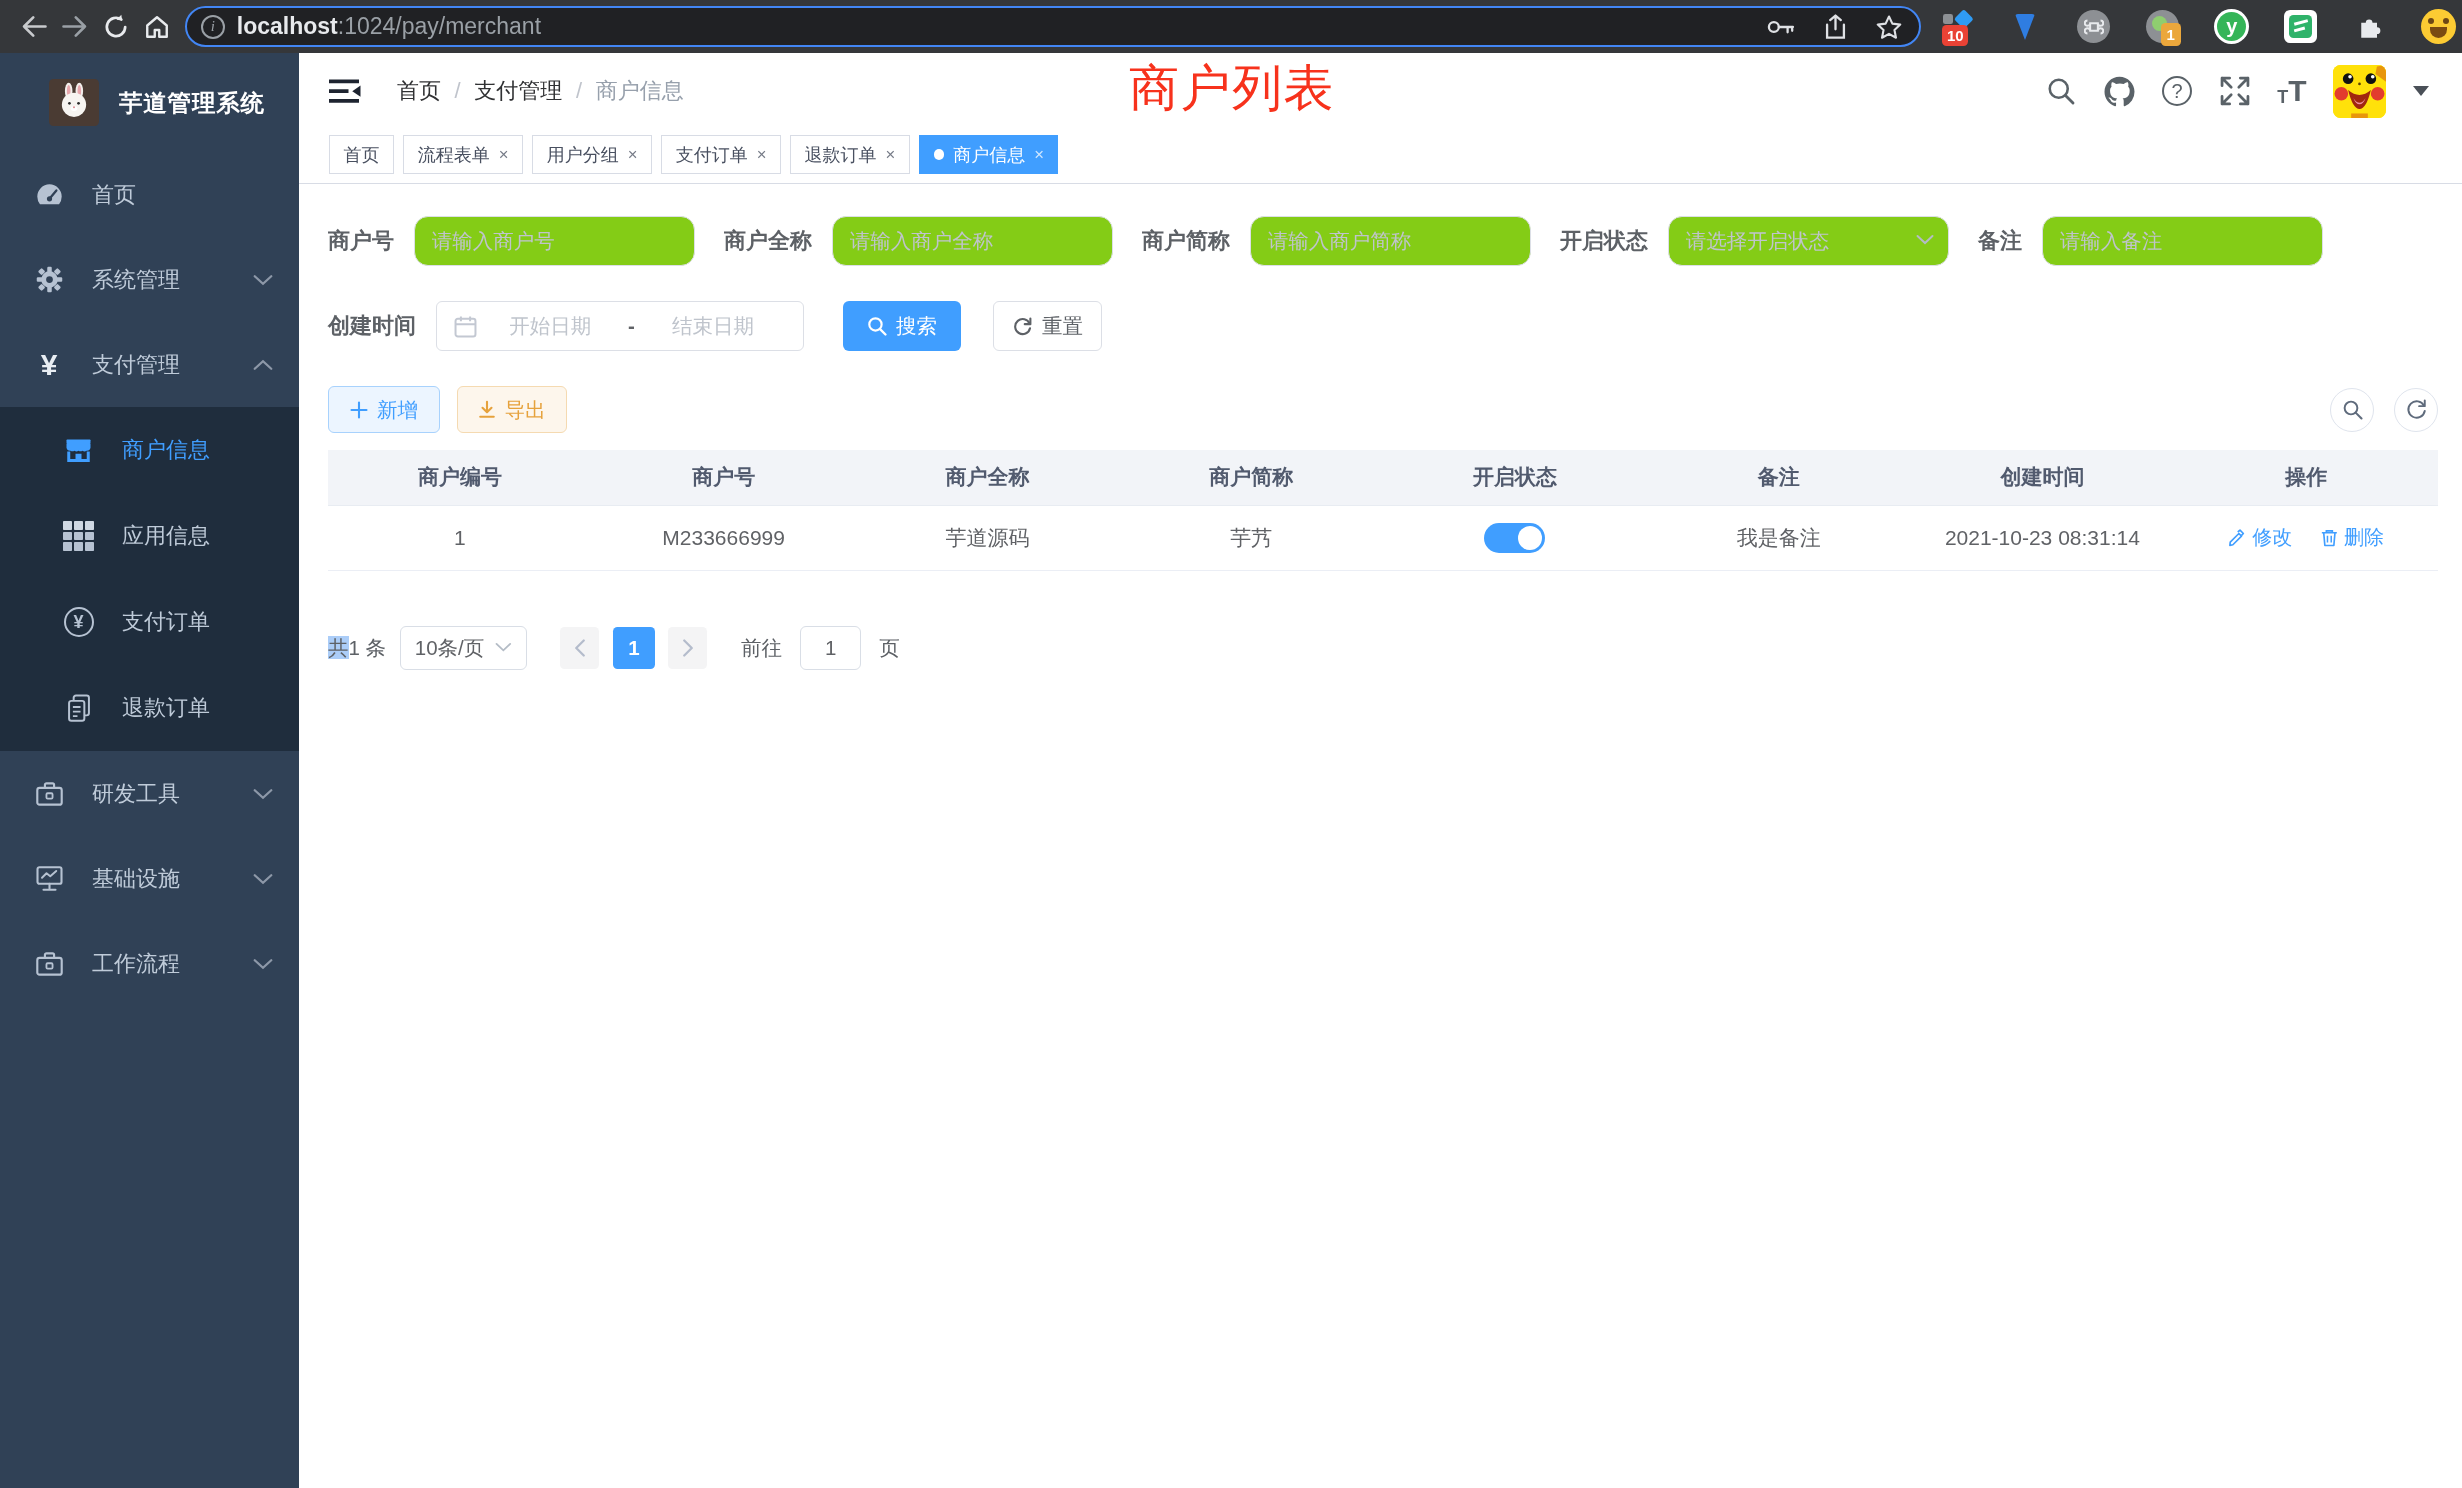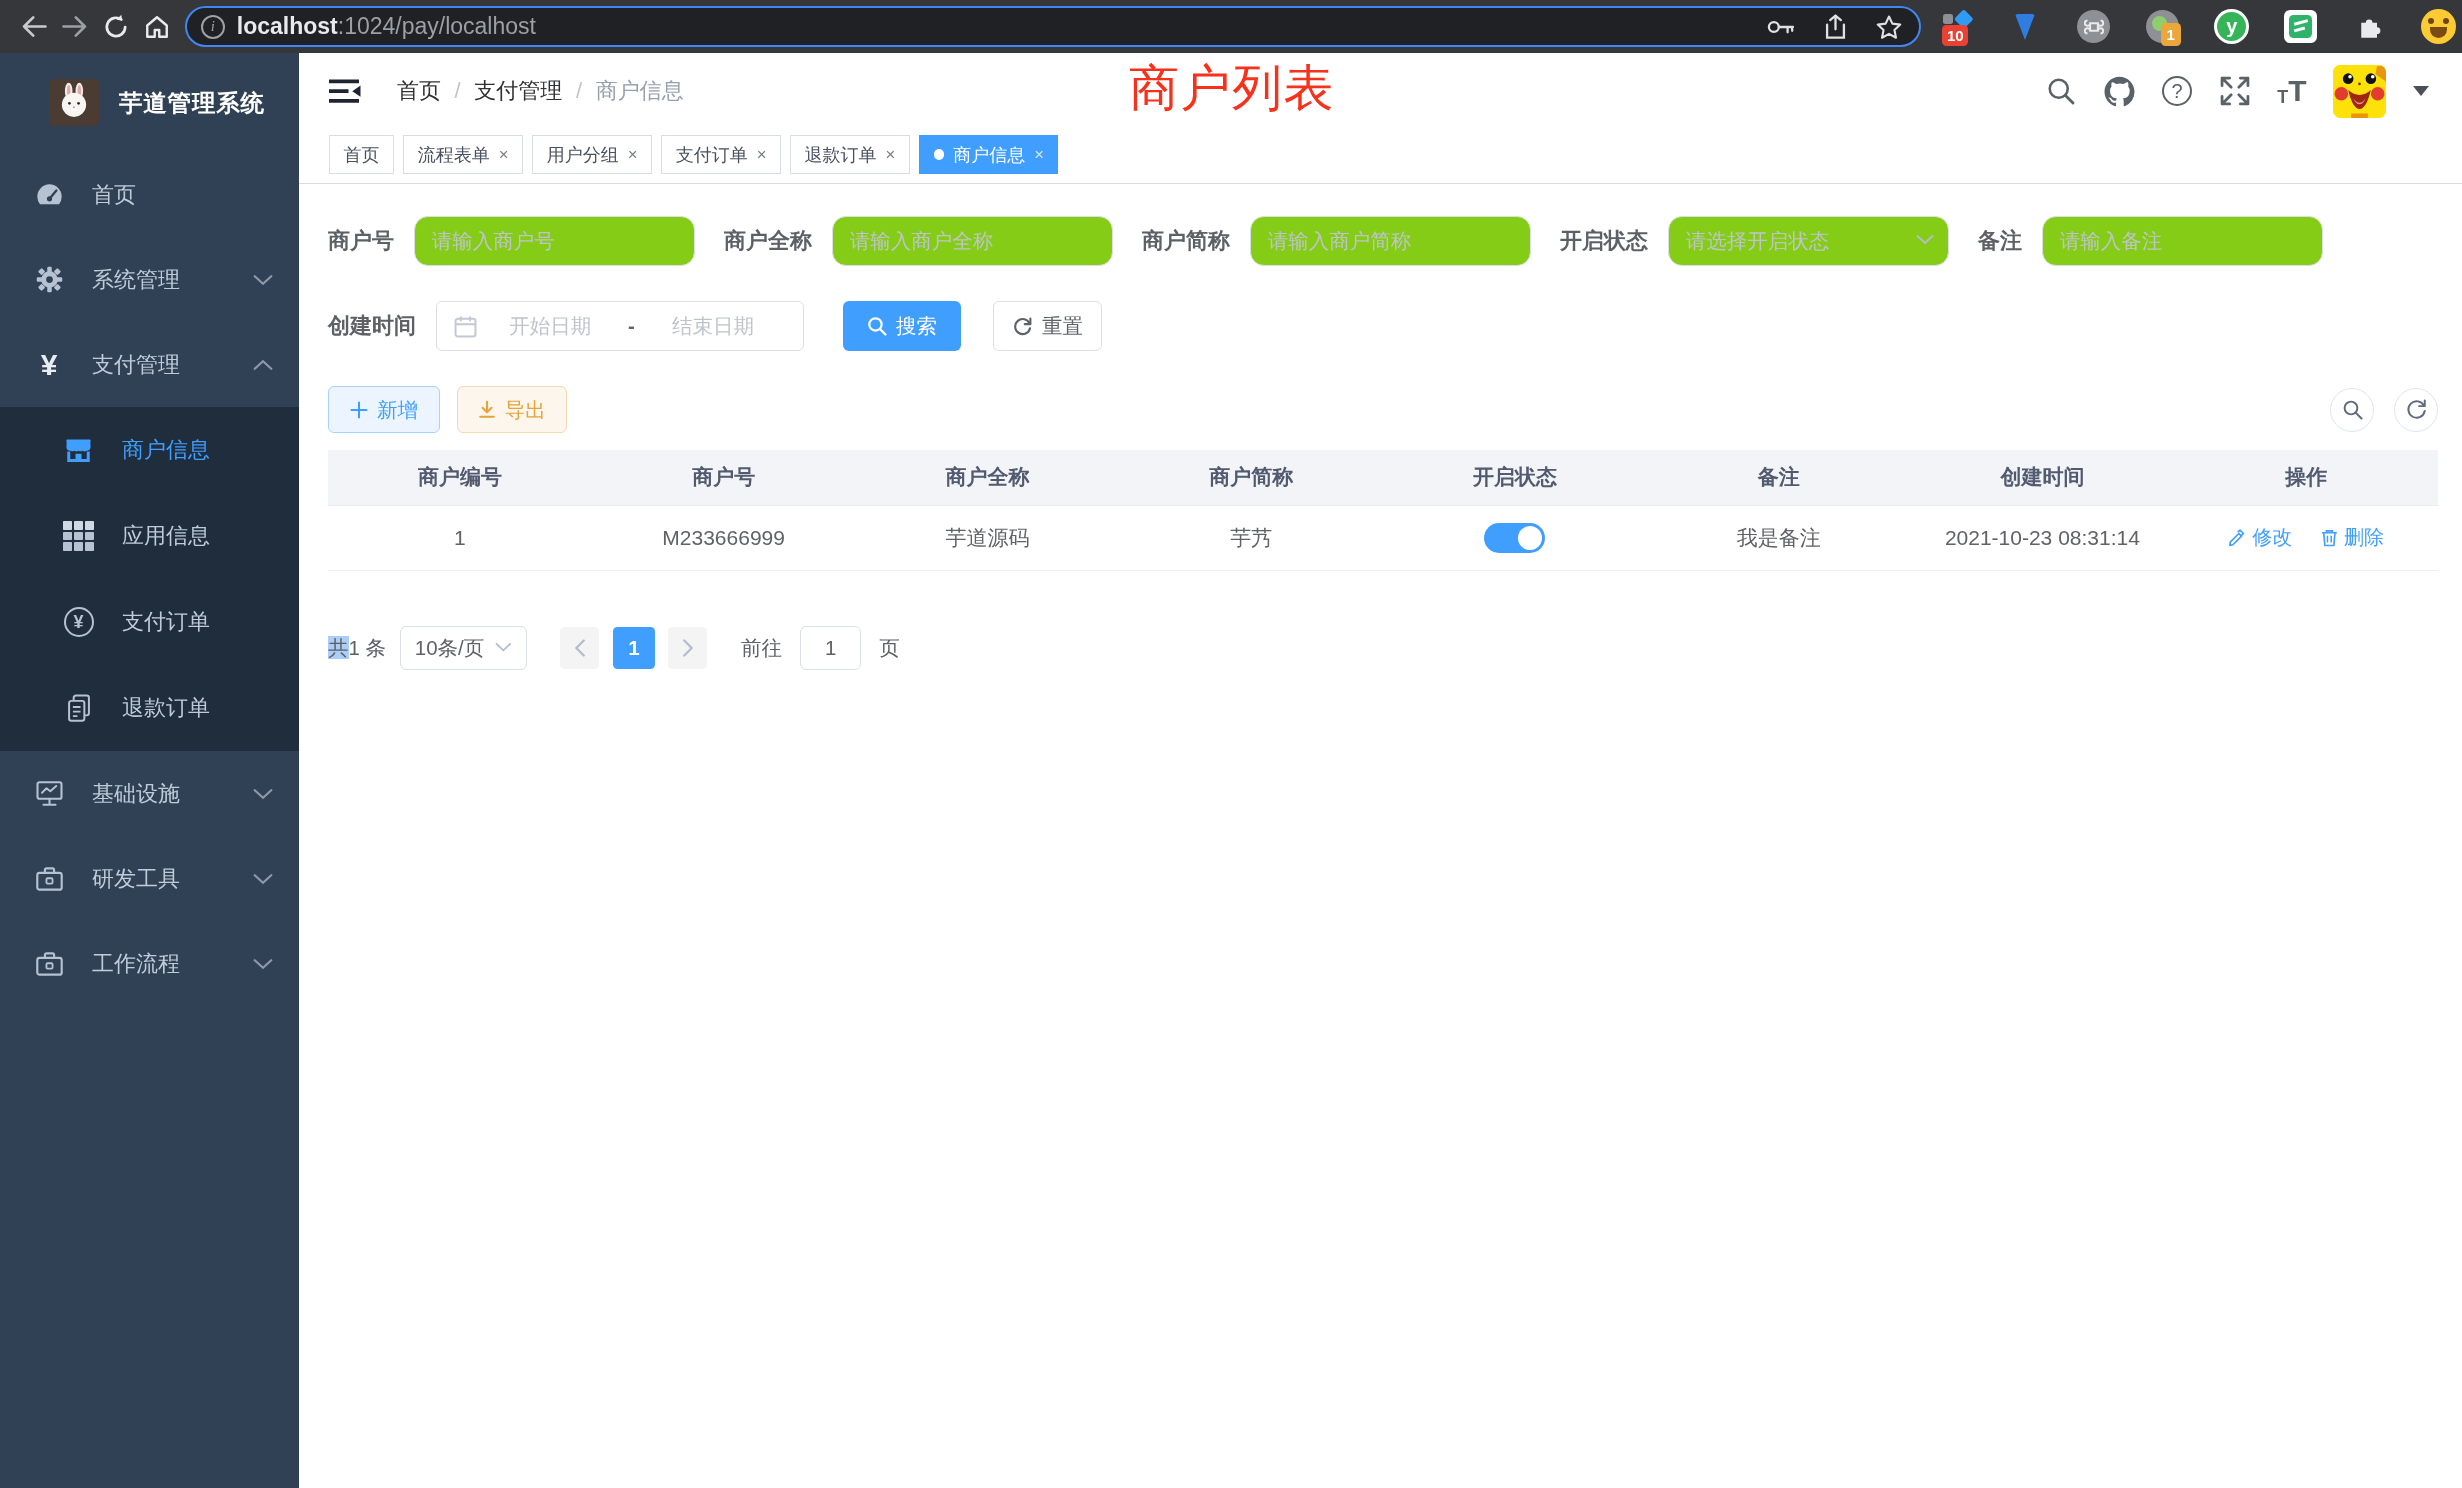--- a/index.html
+++ b/index.html
@@ -171,21 +171,21 @@
   <div class="bnav">
     <svg width="26" height="24" viewBox="0 0 34 32">
         <path d="M4 14 L17 3 L30 14 V29 H20 V20 H14 V29 H4 Z" stroke="#e8eaed" stroke-width="3.2" fill="none" stroke-linejoin="round"></path>
       </svg>
   </div>
 
   <div class="addr-pill">
     <div class="info-circ">
         <span>i</span>
       </div>
-    <div class="url"><b>localhost</b><span>:1024/pay/localhost</span></div>
+    <div class="url"><b>localhost</b><span>:1024/pay/merchant</span></div>
     <div class="pill-icons">
       <span class="ticon">
         <svg width="29" height="20" viewBox="0 0 38 26">
             <circle cx="9" cy="13" r="6.5" stroke="#dfe1e5" stroke-width="3" fill="none"></circle>
             <path d="M15.5 13 H34 M27 13 V20 M33 13 V18" stroke="#dfe1e5" stroke-width="3" fill="none" stroke-linecap="round"></path>
           </svg>
       </span>
       <span class="ticon">
         <svg width="23" height="26" viewBox="0 0 30 34">
             <path d="M15 2 V20 M8 8 L15 2 L22 8" stroke="#dfe1e5" stroke-width="3" fill="none" stroke-linecap="round" stroke-linejoin="round"></path>
@@ -362,43 +362,43 @@
               <rect x="4" y="9" width="20" height="26" rx="3" stroke="#b6c2d2" stroke-width="2.6" fill="#1f2d3d"></rect>
               <path d="M9 17 H19 M9 23 H19 M9 29 H15" stroke="#b6c2d2" stroke-width="2.4"></path>
             </svg>
         </span>
         <span class="mi-label">退款订单</span>
       </div>
     </div>
 
     <div class="menu-item">
       <span class="mi-icon">
+        <svg width="29" height="26" viewBox="0 0 38 34">
+            <rect x="3" y="9" width="32" height="22" rx="3" stroke="#b6c2d2" stroke-width="2.8" fill="none"></rect>
+            <path d="M13 9 V5 a2 2 0 0 1 2-2 h8 a2 2 0 0 1 2 2 V9" stroke="#b6c2d2" stroke-width="2.8" fill="none"></path>
+            <rect x="15" y="16" width="8" height="7" rx="1.5" stroke="#b6c2d2" stroke-width="2.4" fill="none"></rect>
+          </svg>
+      </span>
+      <span class="mi-label">研发工具</span>
+      <span class="chev">
+        <svg width="20" height="12" viewBox="0 0 26 16">
+            <path d="M2 3 L13 13 L24 3" stroke="currentColor" stroke-width="3" fill="none" stroke-linecap="round"></path>
+          </svg>
+      </span>
+    </div>
+
+    <div class="menu-item">
+      <span class="mi-icon">
         <svg width="29" height="27" viewBox="0 0 38 36">
             <rect x="3" y="3" width="32" height="22" rx="2.5" stroke="#b6c2d2" stroke-width="2.8" fill="none"></rect>
             <path d="M9 17 L15 11 L20 15 L28 8" stroke="#b6c2d2" stroke-width="2.6" fill="none" stroke-linecap="round" stroke-linejoin="round"></path>
             <path d="M19 25 V31 M11 33 H27" stroke="#b6c2d2" stroke-width="2.8" stroke-linecap="round"></path>
           </svg>
       </span>
       <span class="mi-label">基础设施</span>
-      <span class="chev">
-        <svg width="20" height="12" viewBox="0 0 26 16">
-            <path d="M2 3 L13 13 L24 3" stroke="currentColor" stroke-width="3" fill="none" stroke-linecap="round"></path>
-          </svg>
-      </span>
-    </div>
-
-    <div class="menu-item">
-      <span class="mi-icon">
-        <svg width="29" height="26" viewBox="0 0 38 34">
-            <rect x="3" y="9" width="32" height="22" rx="3" stroke="#b6c2d2" stroke-width="2.8" fill="none"></rect>
-            <path d="M13 9 V5 a2 2 0 0 1 2-2 h8 a2 2 0 0 1 2 2 V9" stroke="#b6c2d2" stroke-width="2.8" fill="none"></path>
-            <rect x="15" y="16" width="8" height="7" rx="1.5" stroke="#b6c2d2" stroke-width="2.4" fill="none"></rect>
-          </svg>
-      </span>
-      <span class="mi-label">研发工具</span>
       <span class="chev">
         <svg width="20" height="12" viewBox="0 0 26 16">
             <path d="M2 3 L13 13 L24 3" stroke="currentColor" stroke-width="3" fill="none" stroke-linecap="round"></path>
           </svg>
       </span>
     </div>
 
     <div class="menu-item">
       <span class="mi-icon">
         <svg width="29" height="26" viewBox="0 0 38 34">

